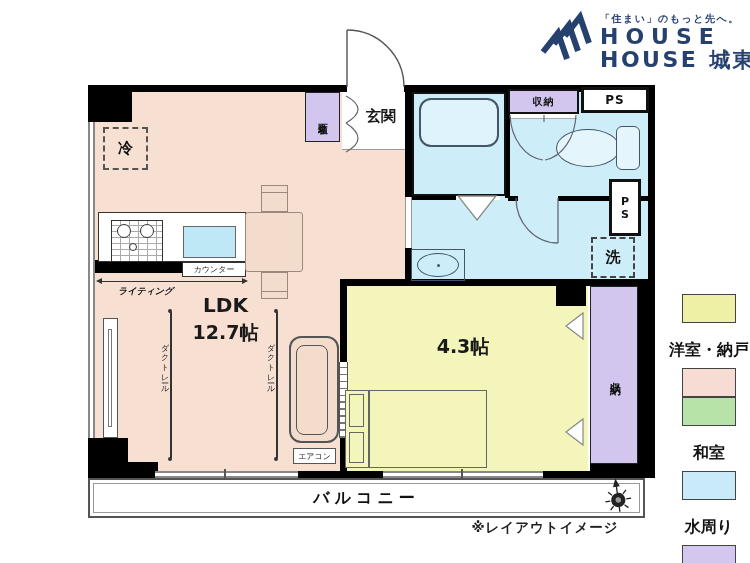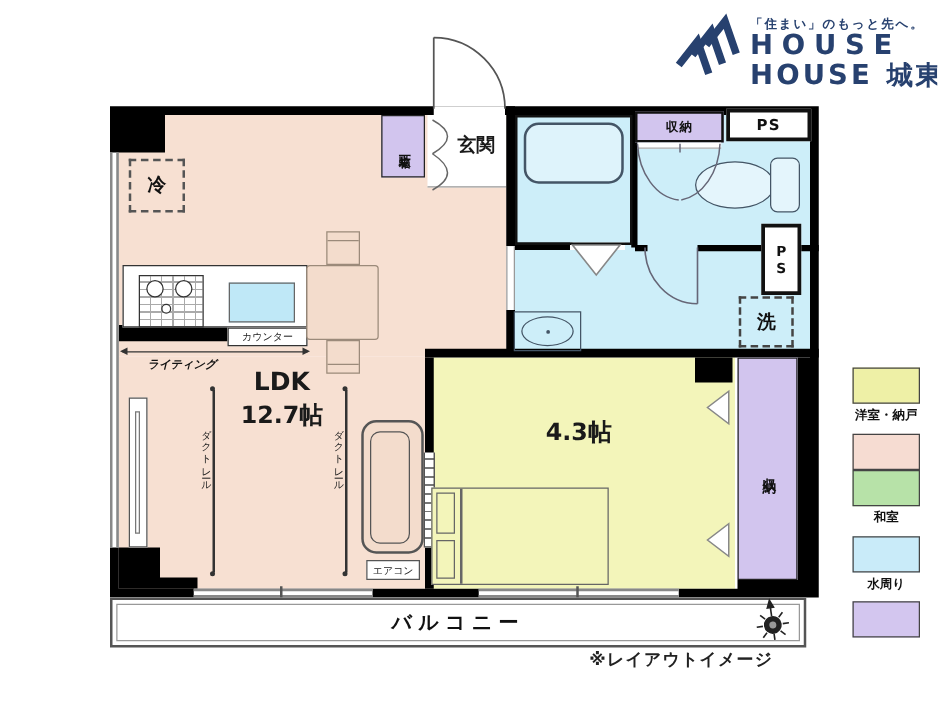--- a/index.html
+++ b/index.html
@@ -7,21 +7,21 @@
   .canvas{position:relative;width:750px;height:563px;background:#fff;overflow:hidden;
           font-family:"DejaVu Sans","Liberation Sans",sans-serif;color:#111;}
   .abs{position:absolute;box-sizing:border-box;}
   .wall{position:absolute;box-sizing:border-box;background:#000;}
   .room-label{position:absolute;box-sizing:border-box;text-align:center;font-weight:600;color:#1a1a1a;}
   .vt{writing-mode:vertical-rl;text-orientation:upright;}
   .tag{position:absolute;box-sizing:border-box;background:#fff;border:1px solid #555;
        display:flex;align-items:center;justify-content:center;font-size:8px;color:#222;}
   .legend{position:absolute;left:666px;top:294px;width:86px;display:flex;flex-direction:column;align-items:center;}
   .legend .sw{width:54px;height:29px;border:1.5px solid #444;box-sizing:border-box;}
-  .legend .lg-lab{font-size:10px;font-weight:600;line-height:1.18;text-align:right;white-space:pre-line;margin:4px 0 8px 0;color:#111;}
+  .legend .lg-lab{font-size:16px;font-weight:600;line-height:1.18;text-align:right;white-space:pre-line;margin:18px 0 8px 0;color:#111;}
   .brand-text{color:var(--navy);}
   svg{position:absolute;overflow:visible;}
 </style>
 </head>
 <body>
 
 <div class="canvas">
 
   <div class="abs" style="left:538px;top:8px;width:212px;height:68px;">
     <svg style="left:2px;top:6px;" width="58" height="58" viewBox="0 0 58 58">

